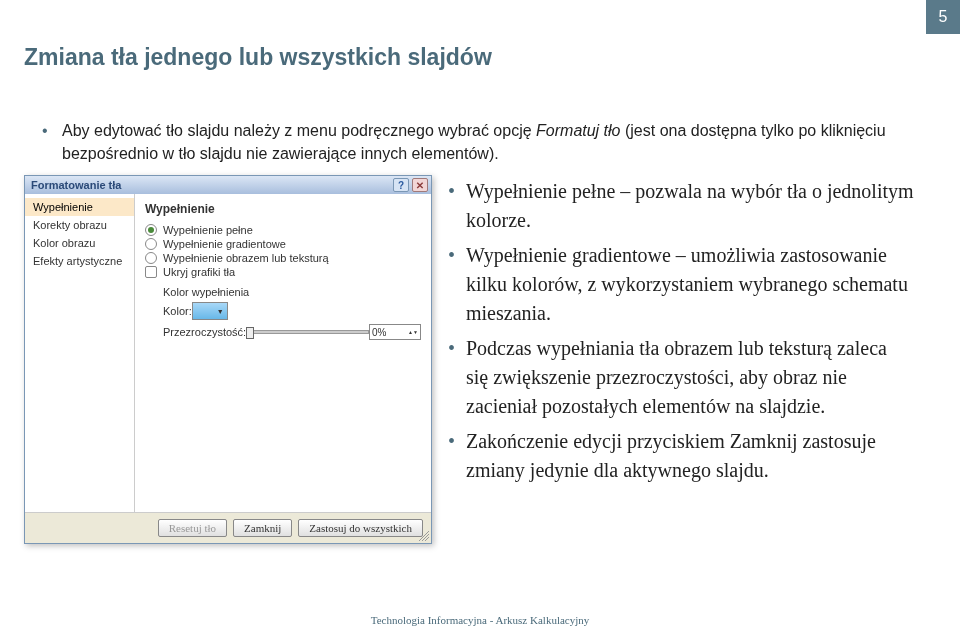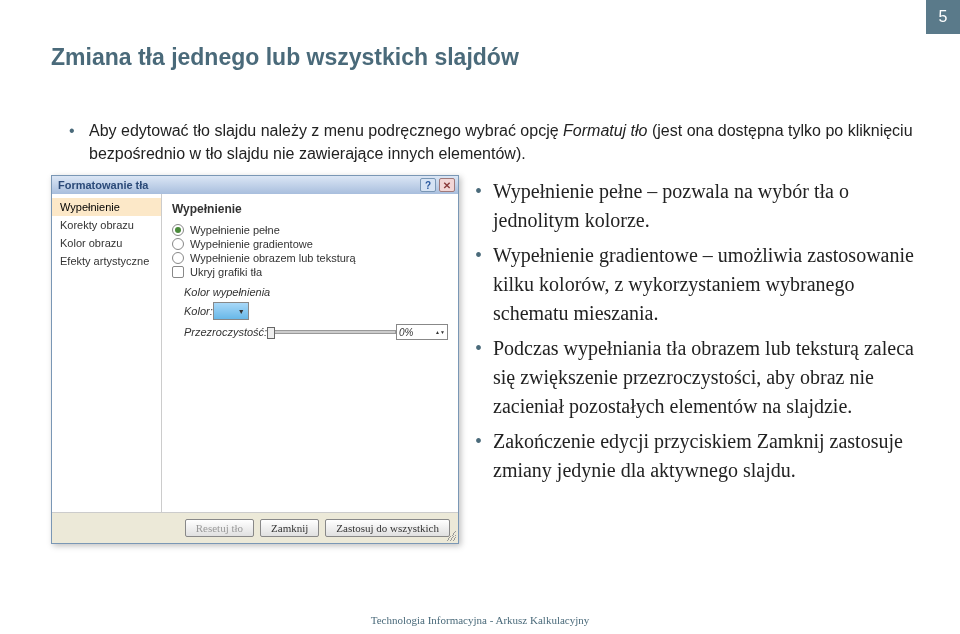--- a/index.html
+++ b/index.html
@@ -18,21 +18,21 @@
     width: 34px;
     height: 34px;
     background: #5a7a8a;
     color: #fff;
     font-size: 16px;
     display: flex;
     align-items: center;
     justify-content: center;
   }
   .content {
-    padding: 44px 46px 10px 51px;
+    padding: 44px 46px 10px 24px;
   }
   .title {
     font-size: 23px;
     font-weight: bold;
     color: #4a6a7a;
     margin-bottom: 48px;
   }
   .intro {
     font-size: 16px;
     line-height: 1.45;
@@ -136,23 +136,22 @@
   .radio, .chk {
     width: 12px; height:12px;
     border:1px solid #888;
     background:#fff;
     flex-shrink:0;
   }
   .radio { border-radius:50%; position:relative; }
   .radio.sel::after{content:"";position:absolute;left:2px;top:2px;width:6px;height:6px;border-radius:50%;background:#4a8a3a;}
   .chk{border-radius:2px;}
   .sub {
-    margin-left: 12px;
+    margin-left: 18px;
     margin-top: 8px;
-    font-style: italic;
   }
   .sub .row {
     display:flex;align-items:center;gap:0;margin:4px 0;
   }
   .swatch {
     width: 36px; height:18px;
     border:1px solid #888;
     background: linear-gradient(#a8d8f8,#68b8e8);
     display:flex;align-items:center;justify-content:flex-end;
     padding-right:3px;

